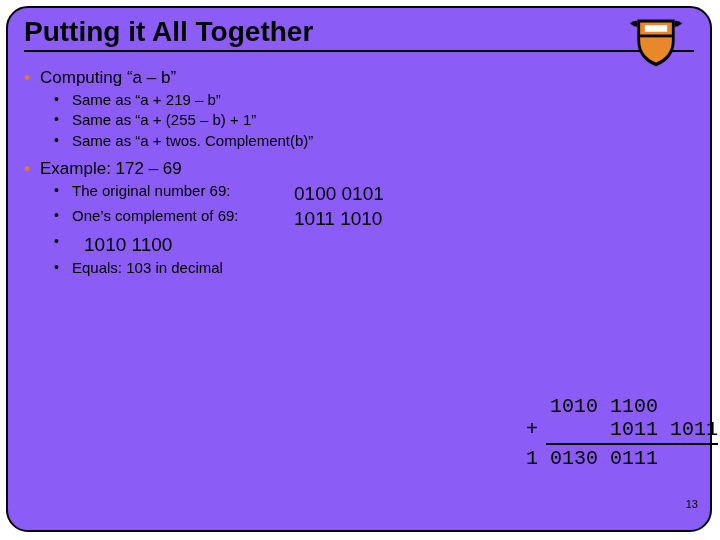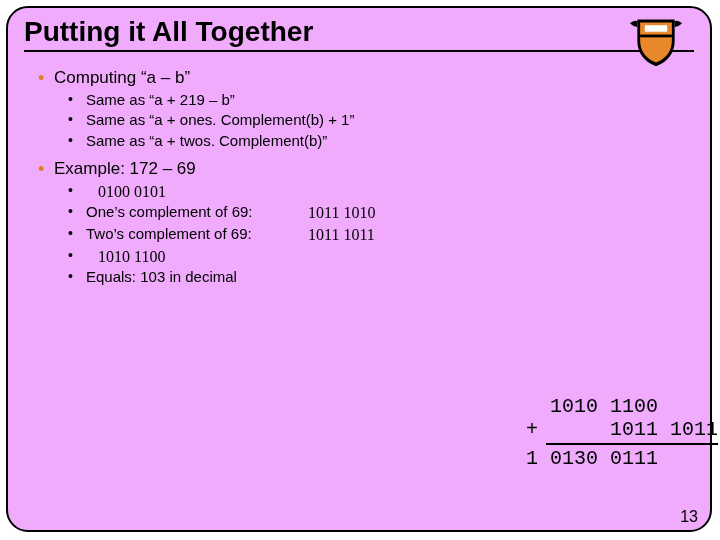--- a/index.html
+++ b/index.html
@@ -14,21 +14,21 @@
   }
   .slide {
     position: absolute;
     left: 6px;
     top: 6px;
     width: 706px;
     height: 526px;
     border: 2px solid #000;
     border-radius: 22px;
     box-sizing: border-box;
-    background: #f0abfc;
+    background: #8b5cf6;
   }
   .title-row {
     position: relative;
     padding: 8px 16px 4px 16px;
   }
   .title {
     font-size: 28px;
     font-weight: bold;
     color: #000;
   }
@@ -38,21 +38,21 @@
     width: 100%;
   }
   .shield {
     position: absolute;
     right: 26px;
     top: 6px;
     width: 56px;
     height: 56px;
   }
   .content {
-    padding: 8px 8px 0 22px;
+    padding: 8px 8px 0 8px;
     font-size: 17px;
     color: #000;
   }
   .top-ul {
     list-style: none;
     margin: 0;
     padding: 0;
   }
   .top-li {
     position: relative;
@@ -85,22 +85,22 @@
     font-size: 14px;
   }
   .example-row {
     display: flex;
     align-items: flex-start;
   }
   .ex-left {
     min-width: 210px;
   }
   .ex-bin {
-    font-family: Liberation Serif, serif;
-    font-size: 16px;
+    font-family: Liberation Sans, sans-serif;
+    font-size: 19px;
     padding-left: 12px;
     white-space: pre;
   }
   .calc {
     position: absolute;
     right: -8px;
     bottom: 60px;
     font-family: "Courier New", monospace;
     font-size: 20px;
     color: #000;
@@ -108,22 +108,22 @@
   .calc-line {
     white-space: pre;
   }
   .calc-rule {
     border-top: 2px solid #000;
     margin: 2px 0 2px 20px;
   }
   .pagenum {
     position: absolute;
     right: 12px;
-    bottom: 4px;
-    font-size: 16px;
+    bottom: 20px;
+    font-size: 11px;
   }
 </style>
 </head>
 <body>
 
 <div class="slide">
 
   <div class="title-row">
     <div class="title">Putting it All Together</div>
     <svg class="shield" viewBox="0 0 60 60">
@@ -136,38 +136,35 @@
     </svg>
     <div class="underline"></div>
   </div>
 
   <div class="content">
     <ul class="top-ul">
       <li class="top-li">Computing “a – b”</li>
     </ul>
     <ul class="sub-ul">
       <li class="sub-li">Same as “a + 219 – b”</li>
-      <li class="sub-li">Same as “a + ones. Complement(b) + 1”</li>
+      <li class="sub-li">Same as “a + (255 – b) + 1”</li>
       <li class="sub-li">Same as “a + twos. Complement(b)”</li>
     </ul>
 
     <ul class="top-ul">
       <li class="top-li">Example: 172 – 69</li>
     </ul>
     <ul class="sub-ul">
       <li class="sub-li example-row">
+        <span class="ex-left">The original number 69:</span>
         <span class="ex-bin">0100 0101</span>
       </li>
       <li class="sub-li example-row">
         <span class="ex-left">One’s complement of 69:</span>
         <span class="ex-bin">1011 1010</span>
-      </li>
-      <li class="sub-li example-row">
-        <span class="ex-left">Two’s complement of 69:</span>
-        <span class="ex-bin">1011 1011</span>
       </li>
       <li class="sub-li example-row">
         <span class="ex-bin">1010 1100</span>
       </li>
       <li class="sub-li example-row">
         <span class="ex-left">Equals: 103 in decimal</span>
       </li>
     </ul>
   </div>
 

